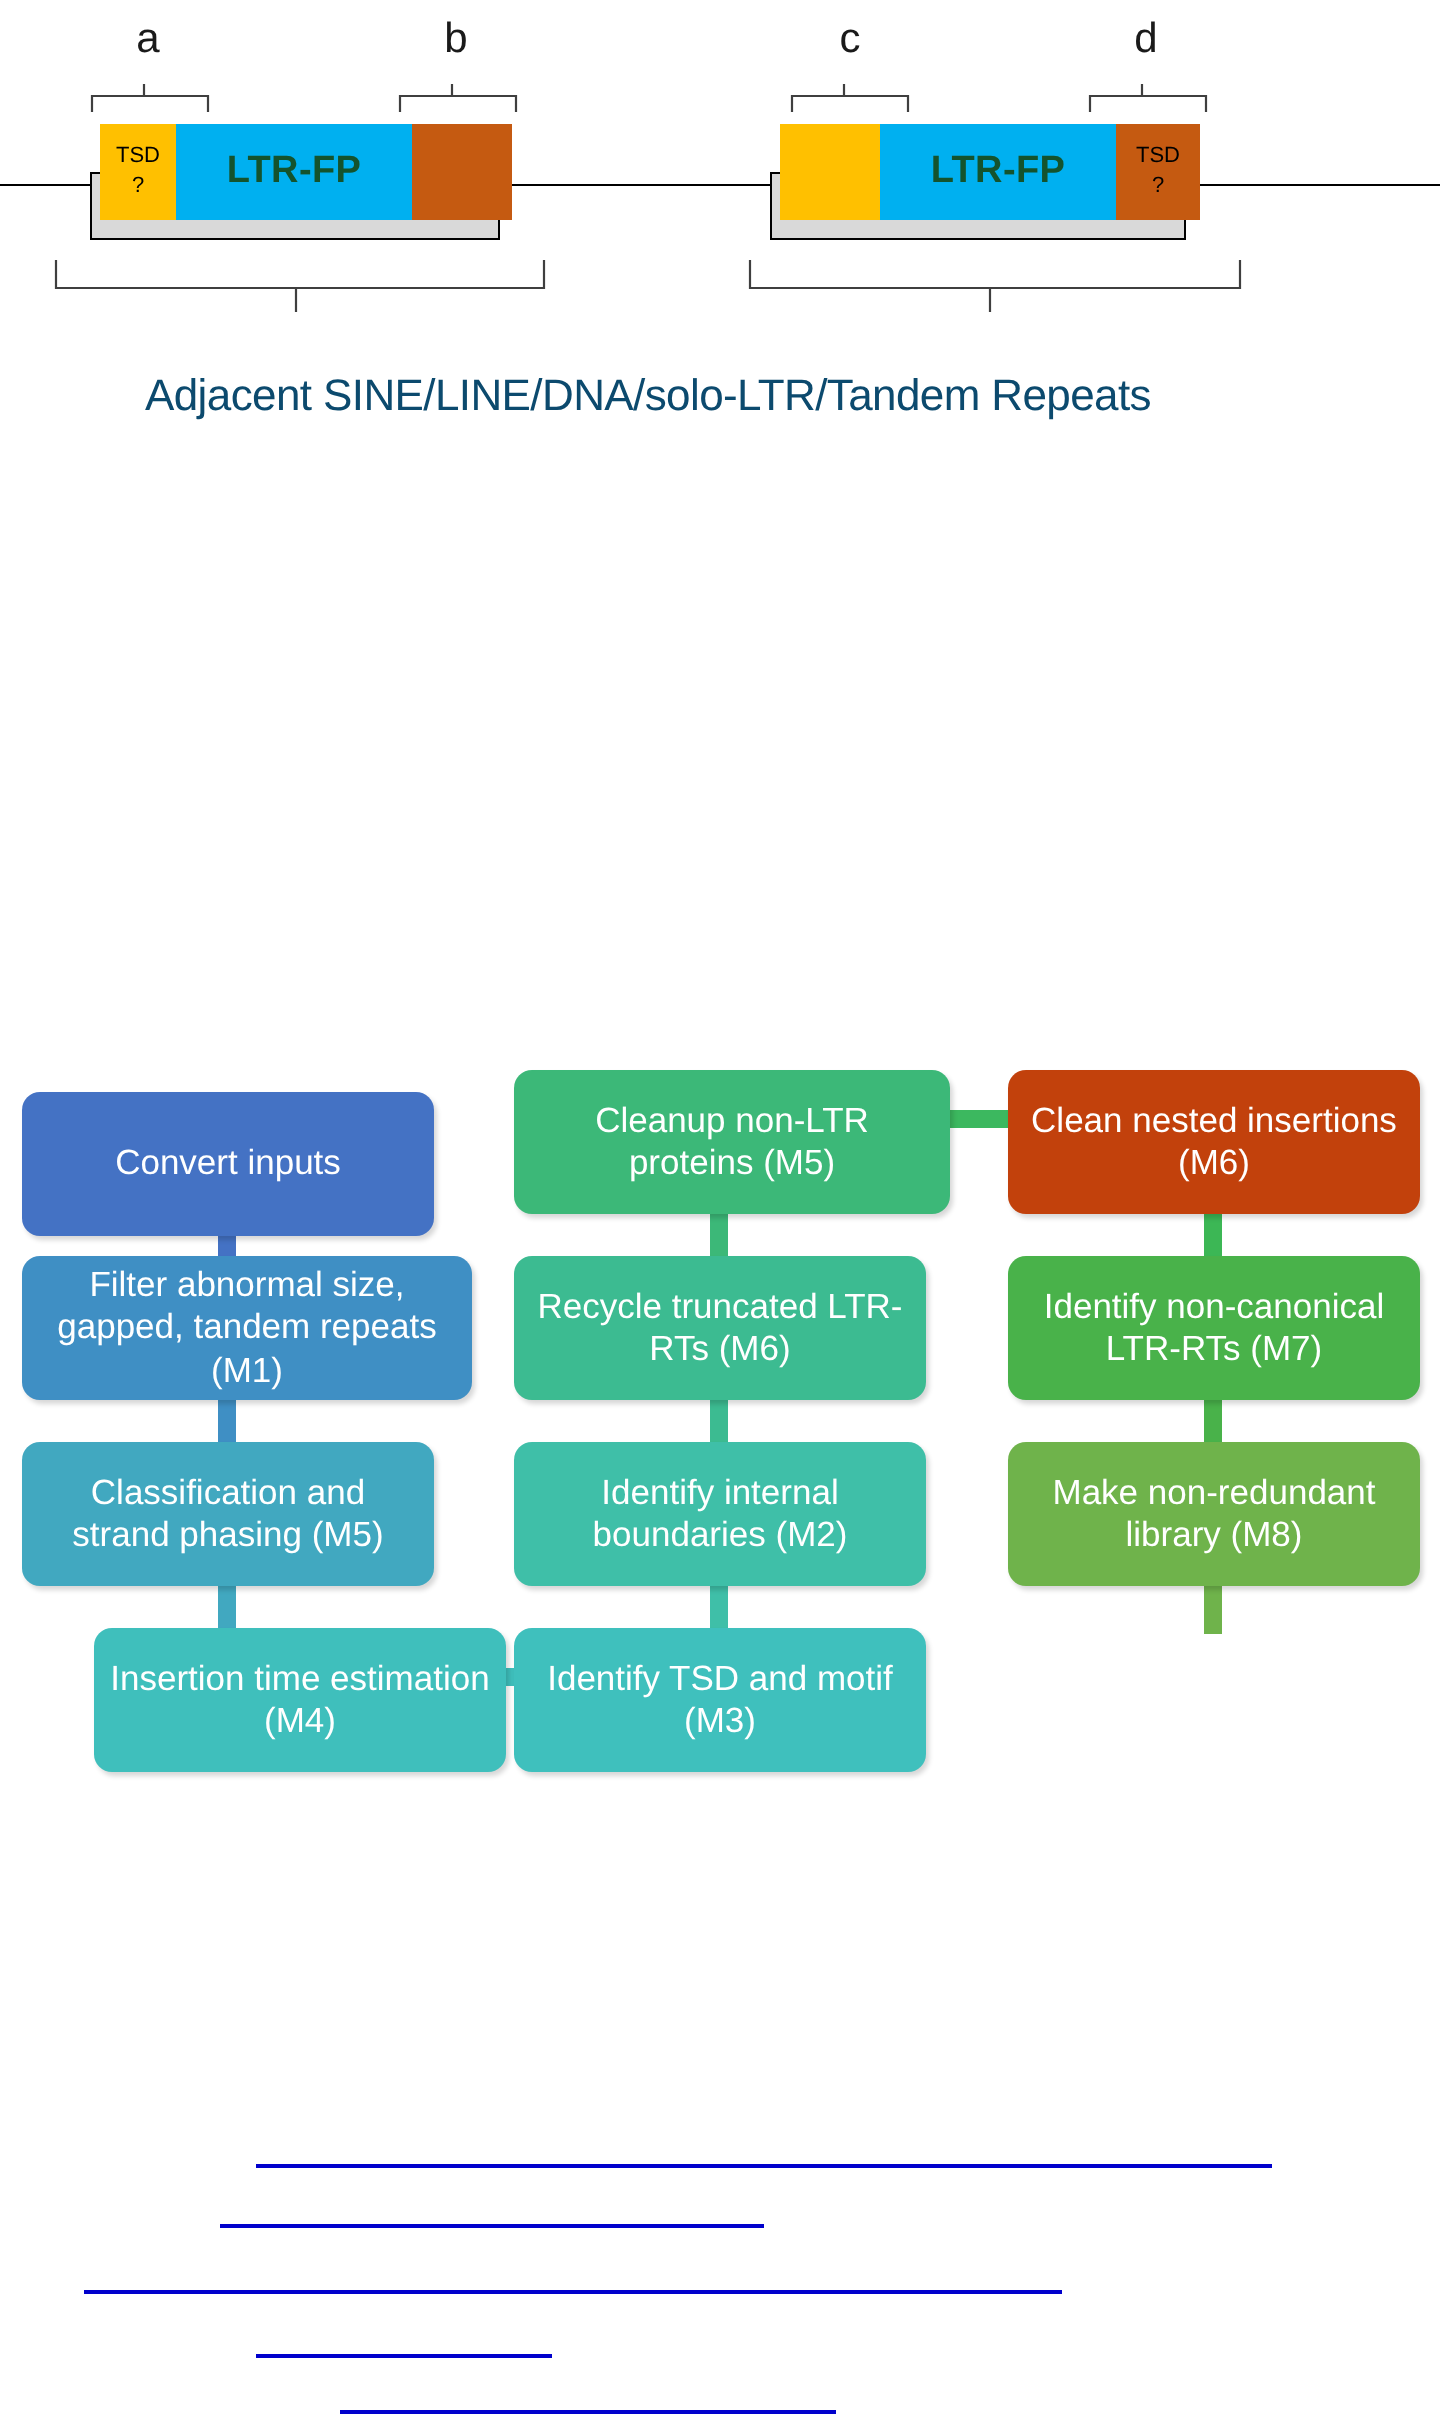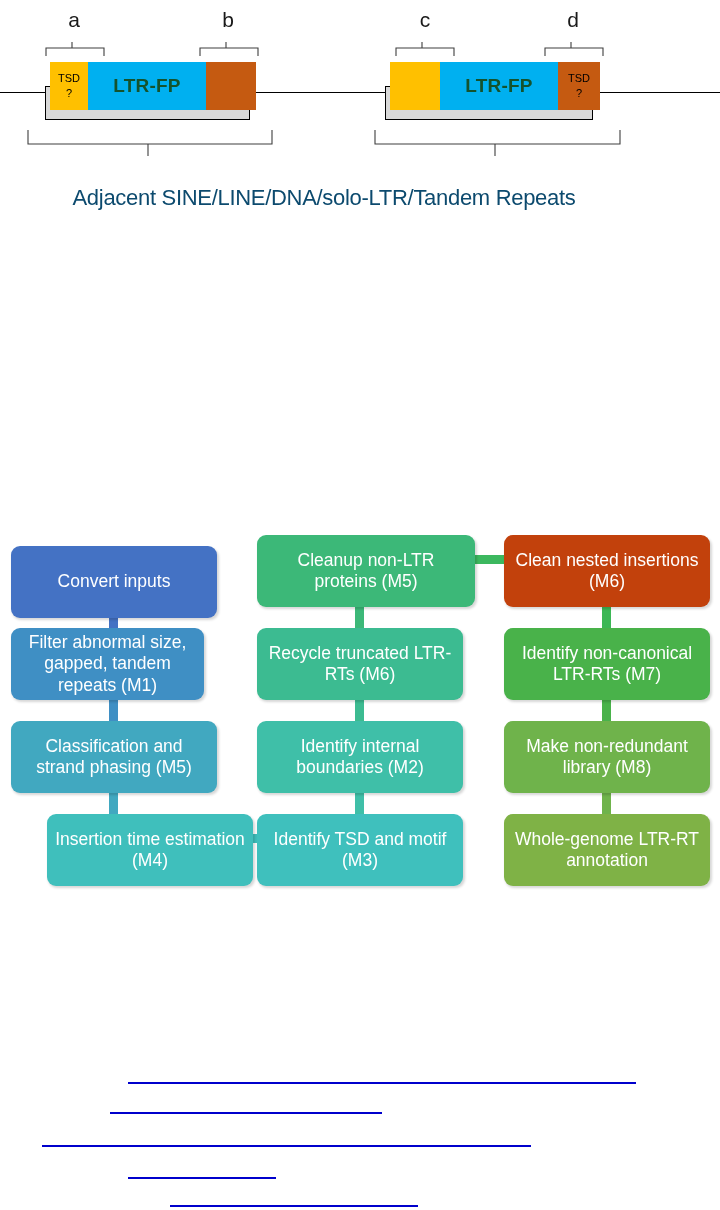--- a/index.html
+++ b/index.html
@@ -203,21 +203,21 @@
   <div class="fc-conn-v" style="left:602px; top:697px; height:27px; background:#49b24a;"></div>
   <div class="fc-conn-v" style="left:602px; top:790px; height:27px; background:#6fb34b;"></div>
 
   <div class="fc-conn-h" style="left:463px; top:555px; width:42px; background:#3cb85f;"></div>
   <div class="fc-conn-h" style="left:216px; top:834px; width:42px; background:#3fc0bd;"></div>
 
   <div class="fc-box" style="left:11px; top:535px; width:206px; height:72px; background:#4472c4;margin-top:11px;">
     <span>Convert inputs</span>
   </div>
 
-  <div class="fc-box" style="left:11px; top:628px; width:193px; height:72px; background:#3f8fc4;">
+  <div class="fc-box" style="left:11px; top:628px; width:225px; height:72px; background:#3f8fc4;">
     <span>Filter abnormal size, gapped, tandem repeats (M1)</span>
   </div>
 
   <div class="fc-box" style="left:11px; top:721px; width:206px; height:72px; background:#41a8c0;">
     <span>Classification and strand phasing (M5)</span>
   </div>
 
   <div class="fc-box" style="left:11px; top:814px; width:206px; height:72px; background:#3fbfbc;margin-left:36px;">
     <span>Insertion time estimation (M4)</span>
   </div>
@@ -243,23 +243,20 @@
   </div>
 
   <div class="fc-box" style="left:504px; top:628px; width:206px; height:72px; background:#49b24a;">
     <span>Identify non-canonical LTR-RTs (M7)</span>
   </div>
 
   <div class="fc-box" style="left:504px; top:721px; width:206px; height:72px; background:#6fb34b;">
     <span>Make non-redundant library (M8)</span>
   </div>
 
-  <div class="fc-box" style="left:504px; top:814px; width:206px; height:72px; background:#7fb246;">
-    <span>Whole-genome LTR-RT annotation</span>
-  </div>
 </div>
 
 <div>
   <div class="link-underline" style="left:128px; top:1082px; width:508px;"></div>
   <div class="link-underline" style="left:110px; top:1112px; width:272px;"></div>
   <div class="link-underline" style="left:42px; top:1145px; width:489px;"></div>
   <div class="link-underline" style="left:128px; top:1177px; width:148px;"></div>
   <div class="link-underline" style="left:170px; top:1205px; width:248px;"></div>
 </div>
 

